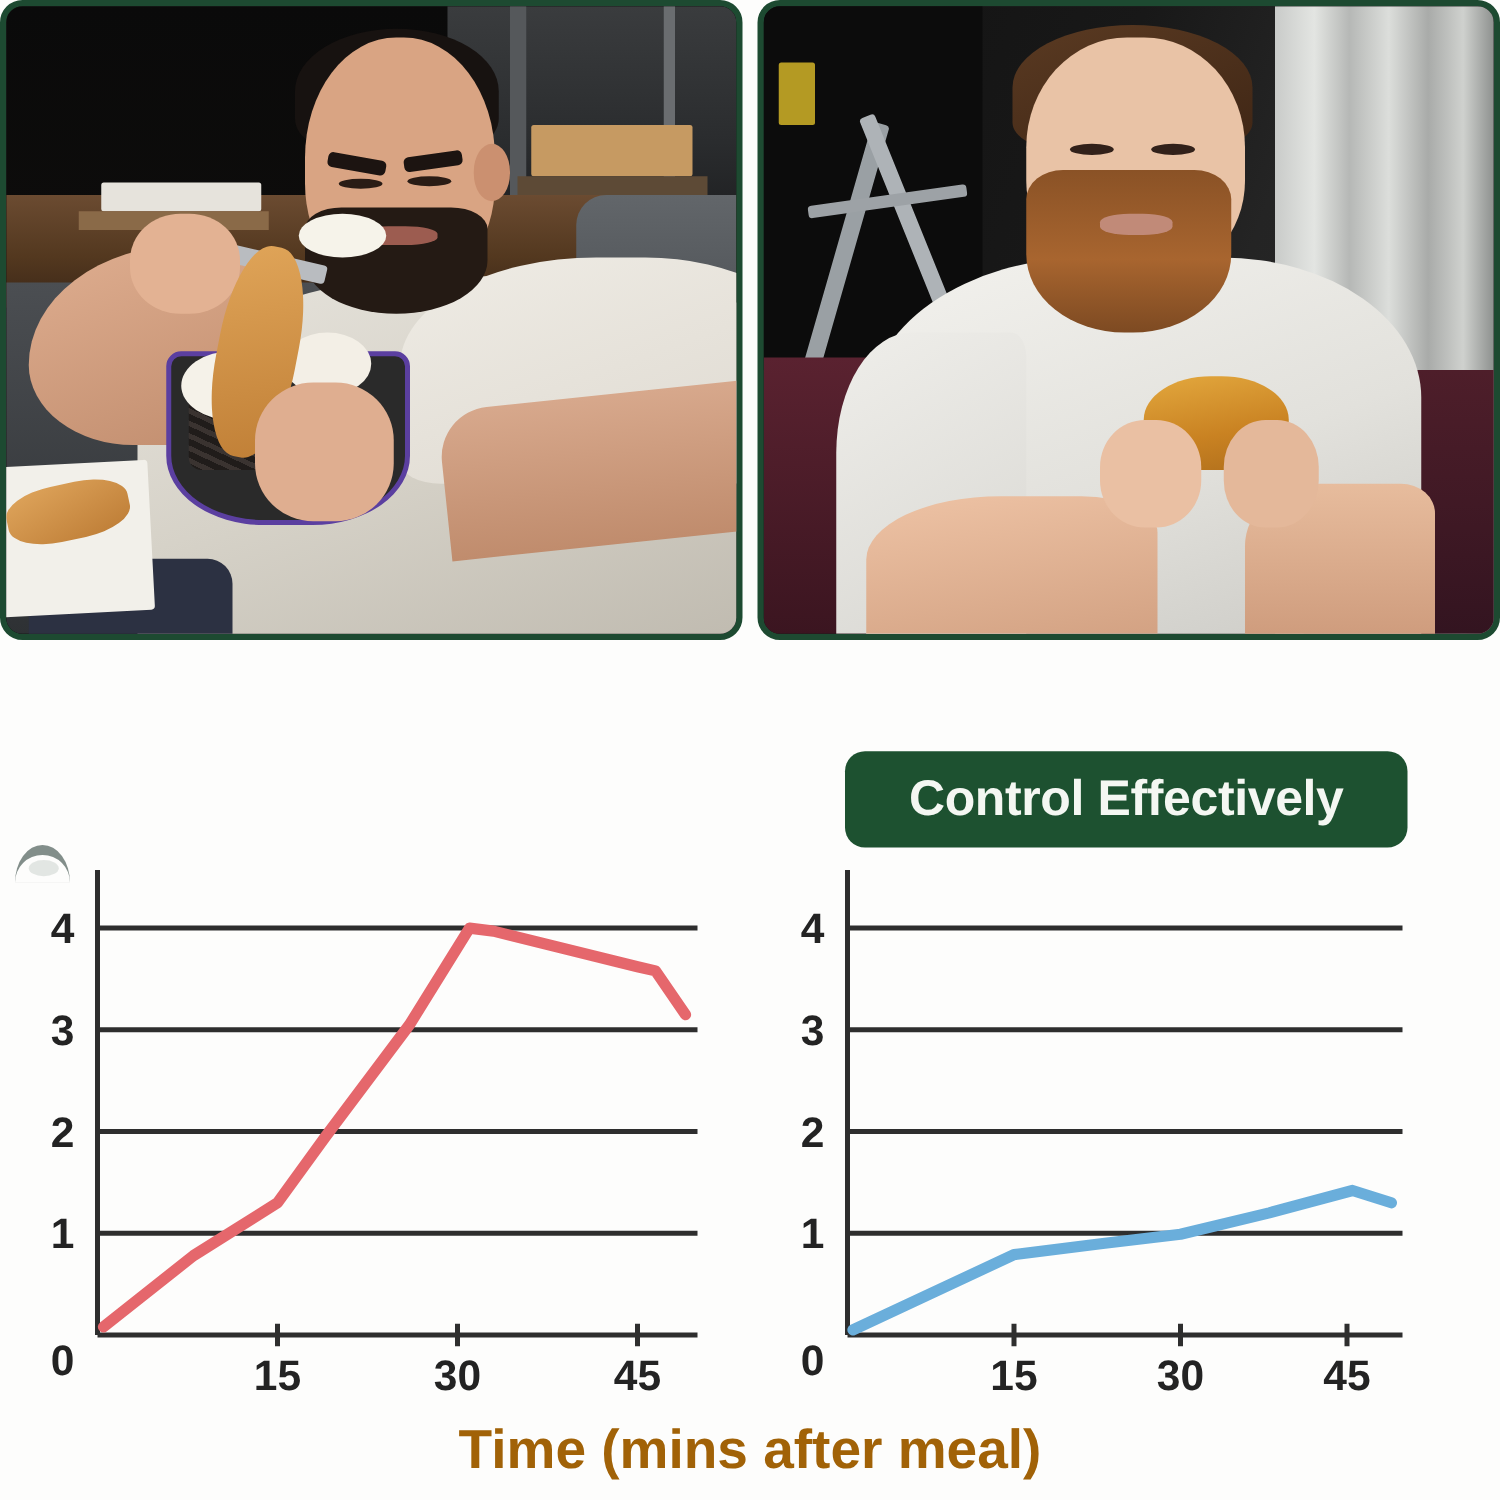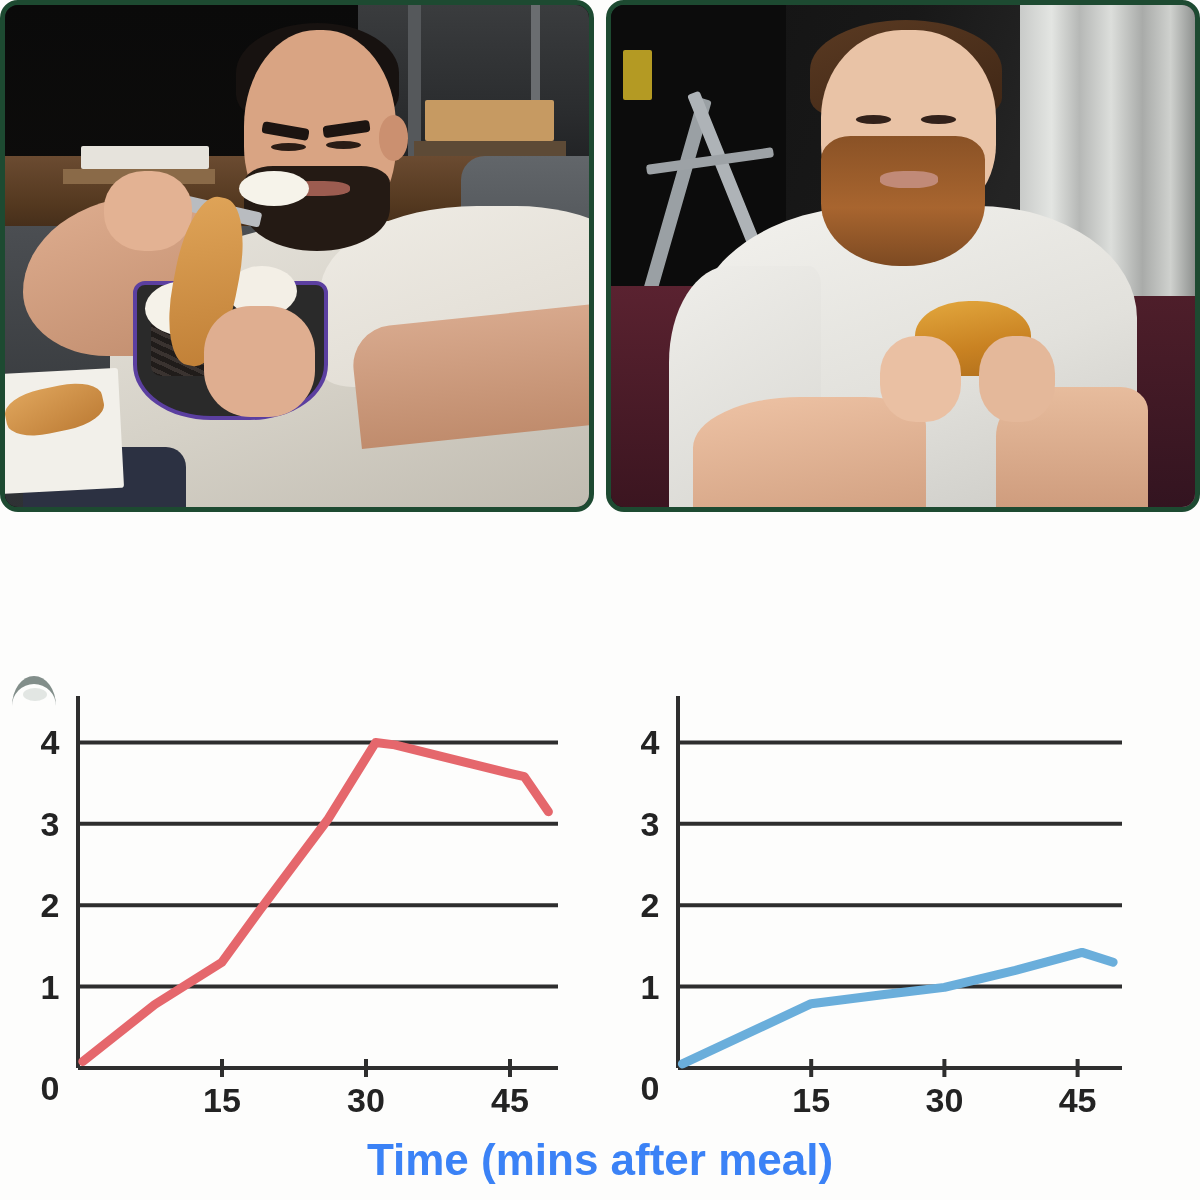--- a/index.html
+++ b/index.html
@@ -185,21 +185,21 @@
   .ylab,.xlab{
     font-family:"Liberation Sans", sans-serif;
     font-weight:bold;fill:#232323;font-size:34px;
   }
   .ylab{text-anchor:middle;}
   .xlab{text-anchor:middle;}
 
   
   .axis-caption{
     position:absolute;left:0;top:1135px;width:1200px;text-align:center;
-    color:#3b82f6;font-size:44px;font-weight:bold;white-space:nowrap;
+    color:#a16207;font-size:44px;font-weight:bold;white-space:nowrap;
   }
 </style>
 </head>
 <body>
 
 <div class="page">
 
   <div class="photo-row">
 
     <div class="photo">
@@ -267,20 +267,21 @@
         <div class="p2-armR"></div>
         <div class="p2-burger"></div>
         <div class="p2-handL"></div>
         <div class="p2-handR"></div>
       </div>
     </div>
 
   </div>
 
 
+  <div class="badge">Control Effectively</div>
 
   <div class="crescent"></div>
   <div class="crescent-b"></div>
 
   <div class="charts">
 
     <div class="chart left">
       <svg width="600" height="440" viewBox="0 0 600 440">
         <g id="gridL">
             <line x1="78" y1="296.6206896551724" x2="558" y2="296.6206896551724" stroke="#2e2e2e" stroke-width="4"></line>

